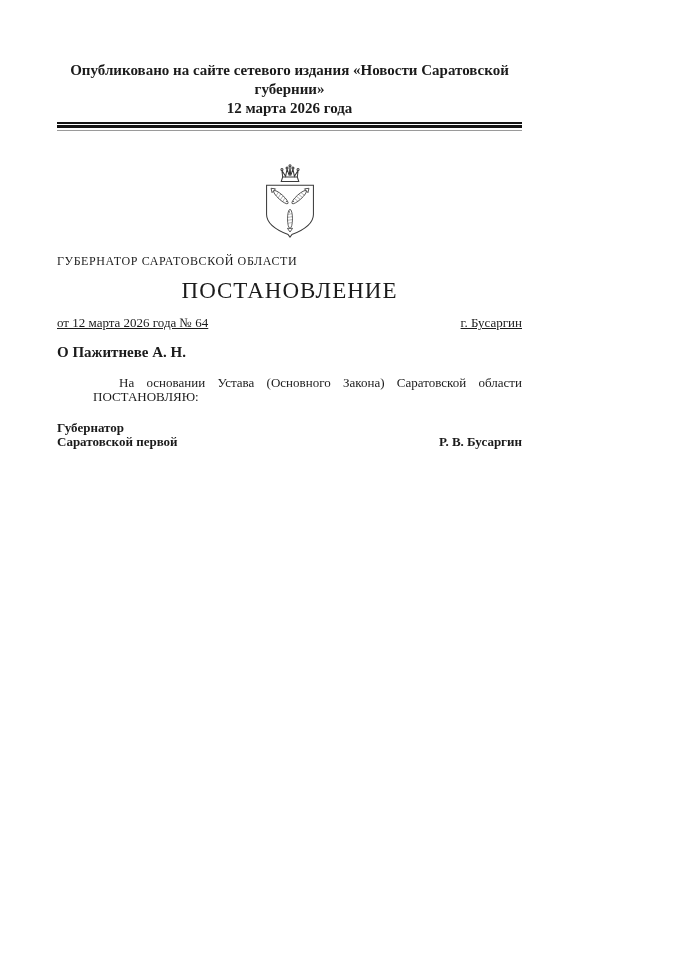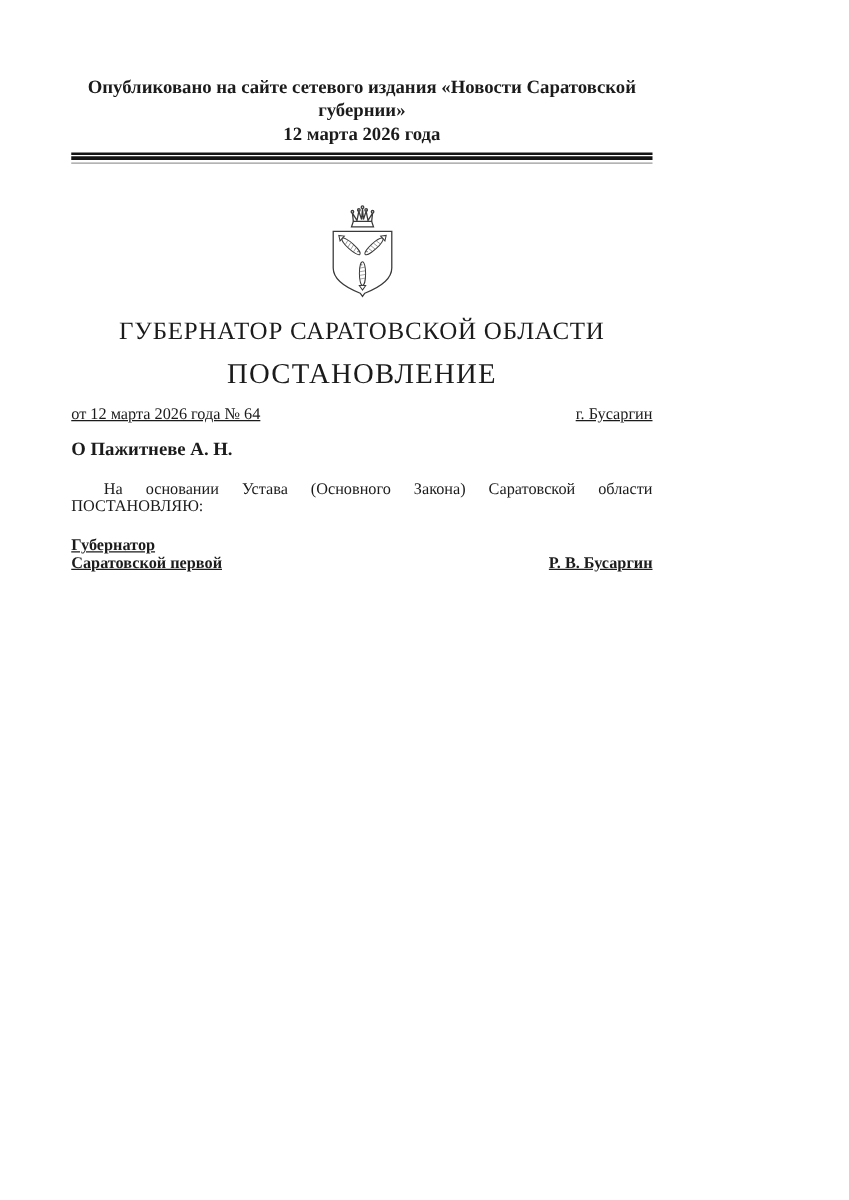--- a/index.html
+++ b/index.html
@@ -28,22 +28,22 @@
   .double-rule .r-thick     { height: 3px; background: #141414; margin-top: 1px; }
   .double-rule .r-thin-gray { height: 1px; background: #9a9a9a; margin-top: 2px; }
   .emblem-wrap {
     margin-top: 30px;
     text-align: center;
     line-height: 0;
   }
   .emblem-wrap svg { display: inline-block; }
   .authority {
     margin-top: 11px;
-    text-align: center;
-    font-size: 20px;
+    text-align: left;
+    font-size: 12px;
     letter-spacing: 0.6px;
   }
   .doc-type {
     margin-top: 9px;
     text-align: center;
     font-size: 23px;
     font-weight: normal;
     letter-spacing: 1px;
   }
   .meta-row {
@@ -58,30 +58,29 @@
     margin-top: 13px;
     font-size: 15px;
     font-weight: bold;
   }
   .body-text {
     margin-top: 15px;
     font-size: 13px;
     line-height: 14px;
     text-align: justify;
   }
-  .body-text p { text-indent: 26px; }
+  .body-text p { text-indent: 26px; margin-left: 36px; }
   .signature-row {
     margin-top: 17px;
     display: flex;
     justify-content: space-between;
     align-items: flex-end;
     font-size: 13px;
     font-weight: bold;
     line-height: 14px;
-    text-decoration: underline;
   }
   .watermark {
     position: absolute;
     left: 675px;
     bottom: -34px;
     transform-origin: left bottom;
     transform: rotate(-90deg);
     white-space: nowrap;
     font-family: "Liberation Serif", "DejaVu Serif", serif;
     font-weight: bold;

